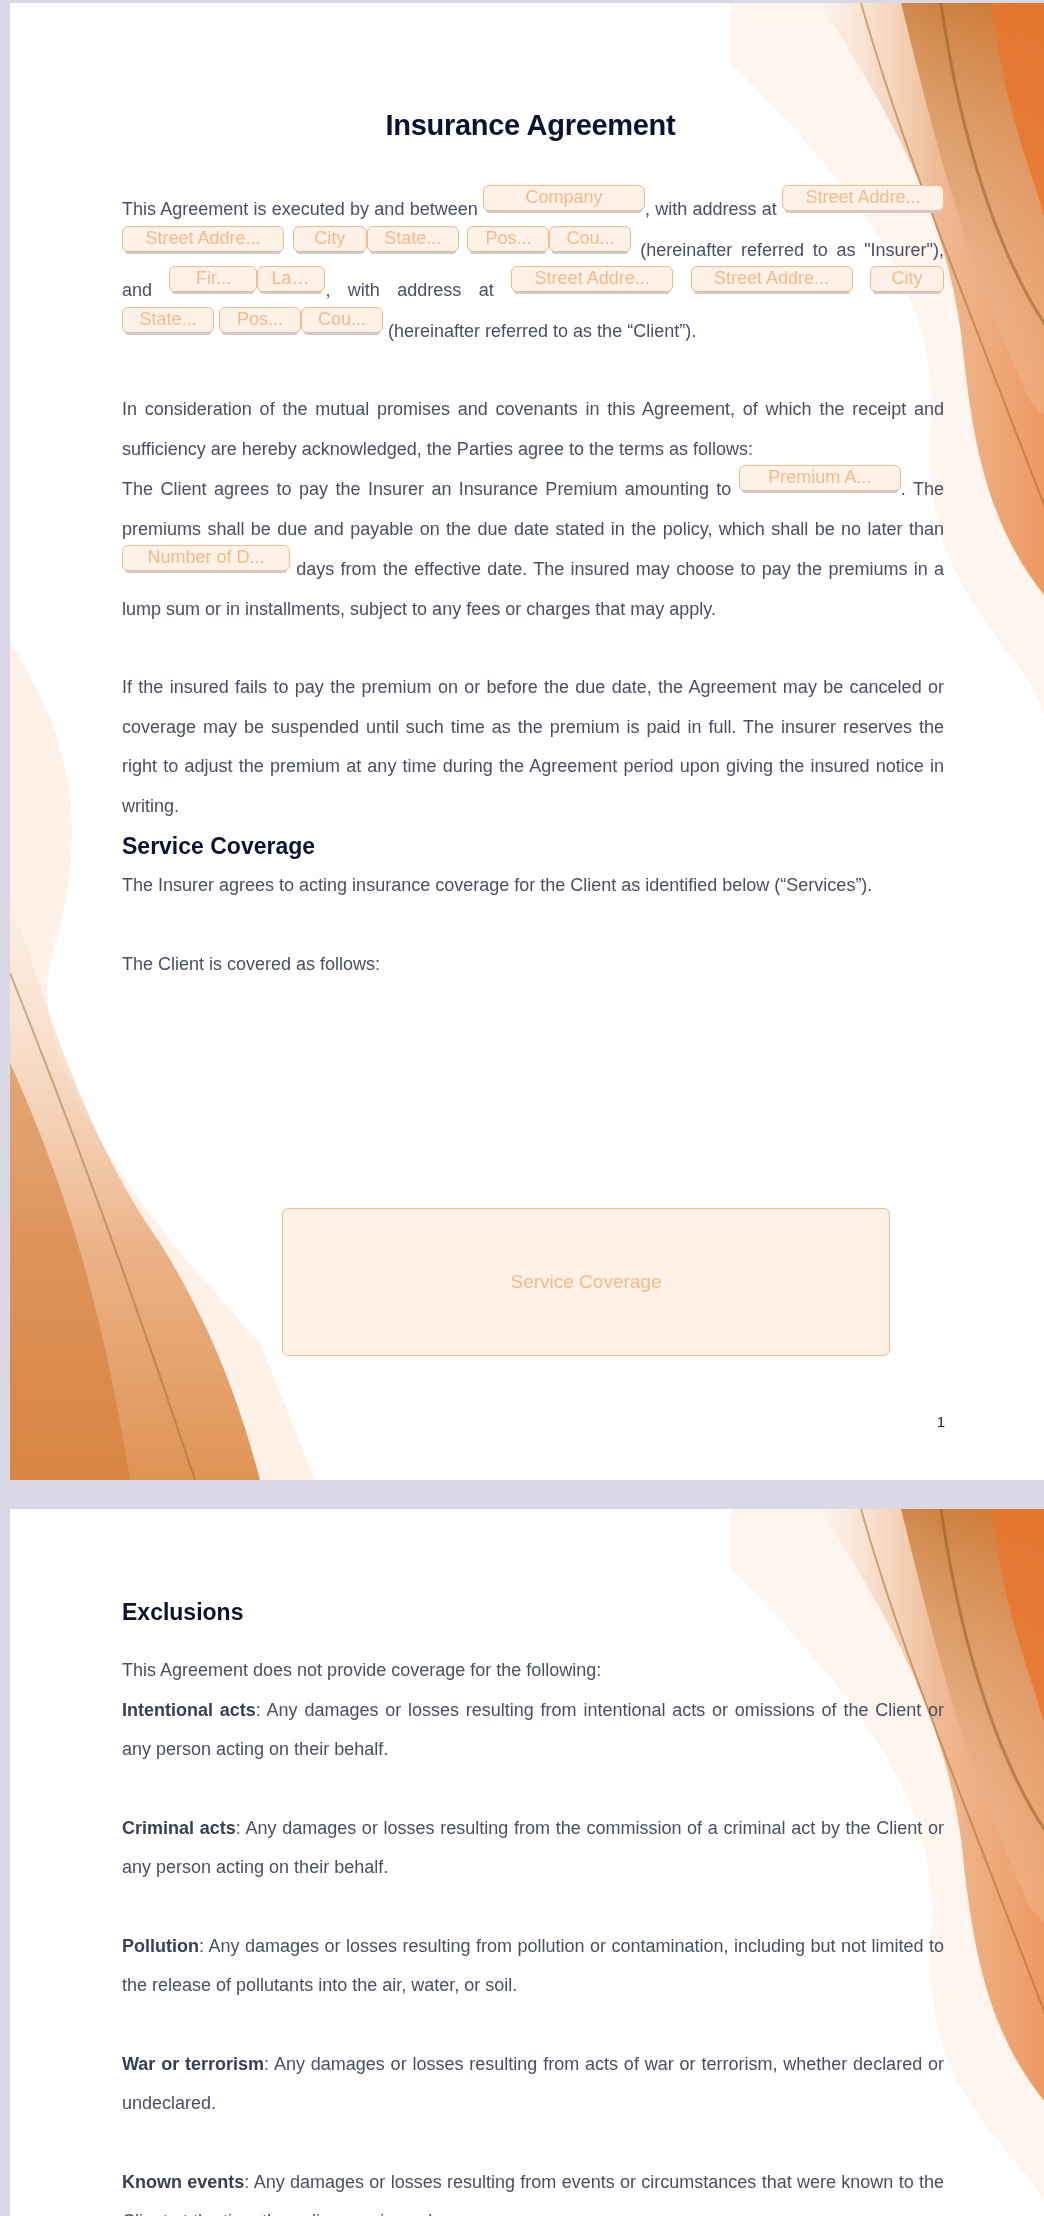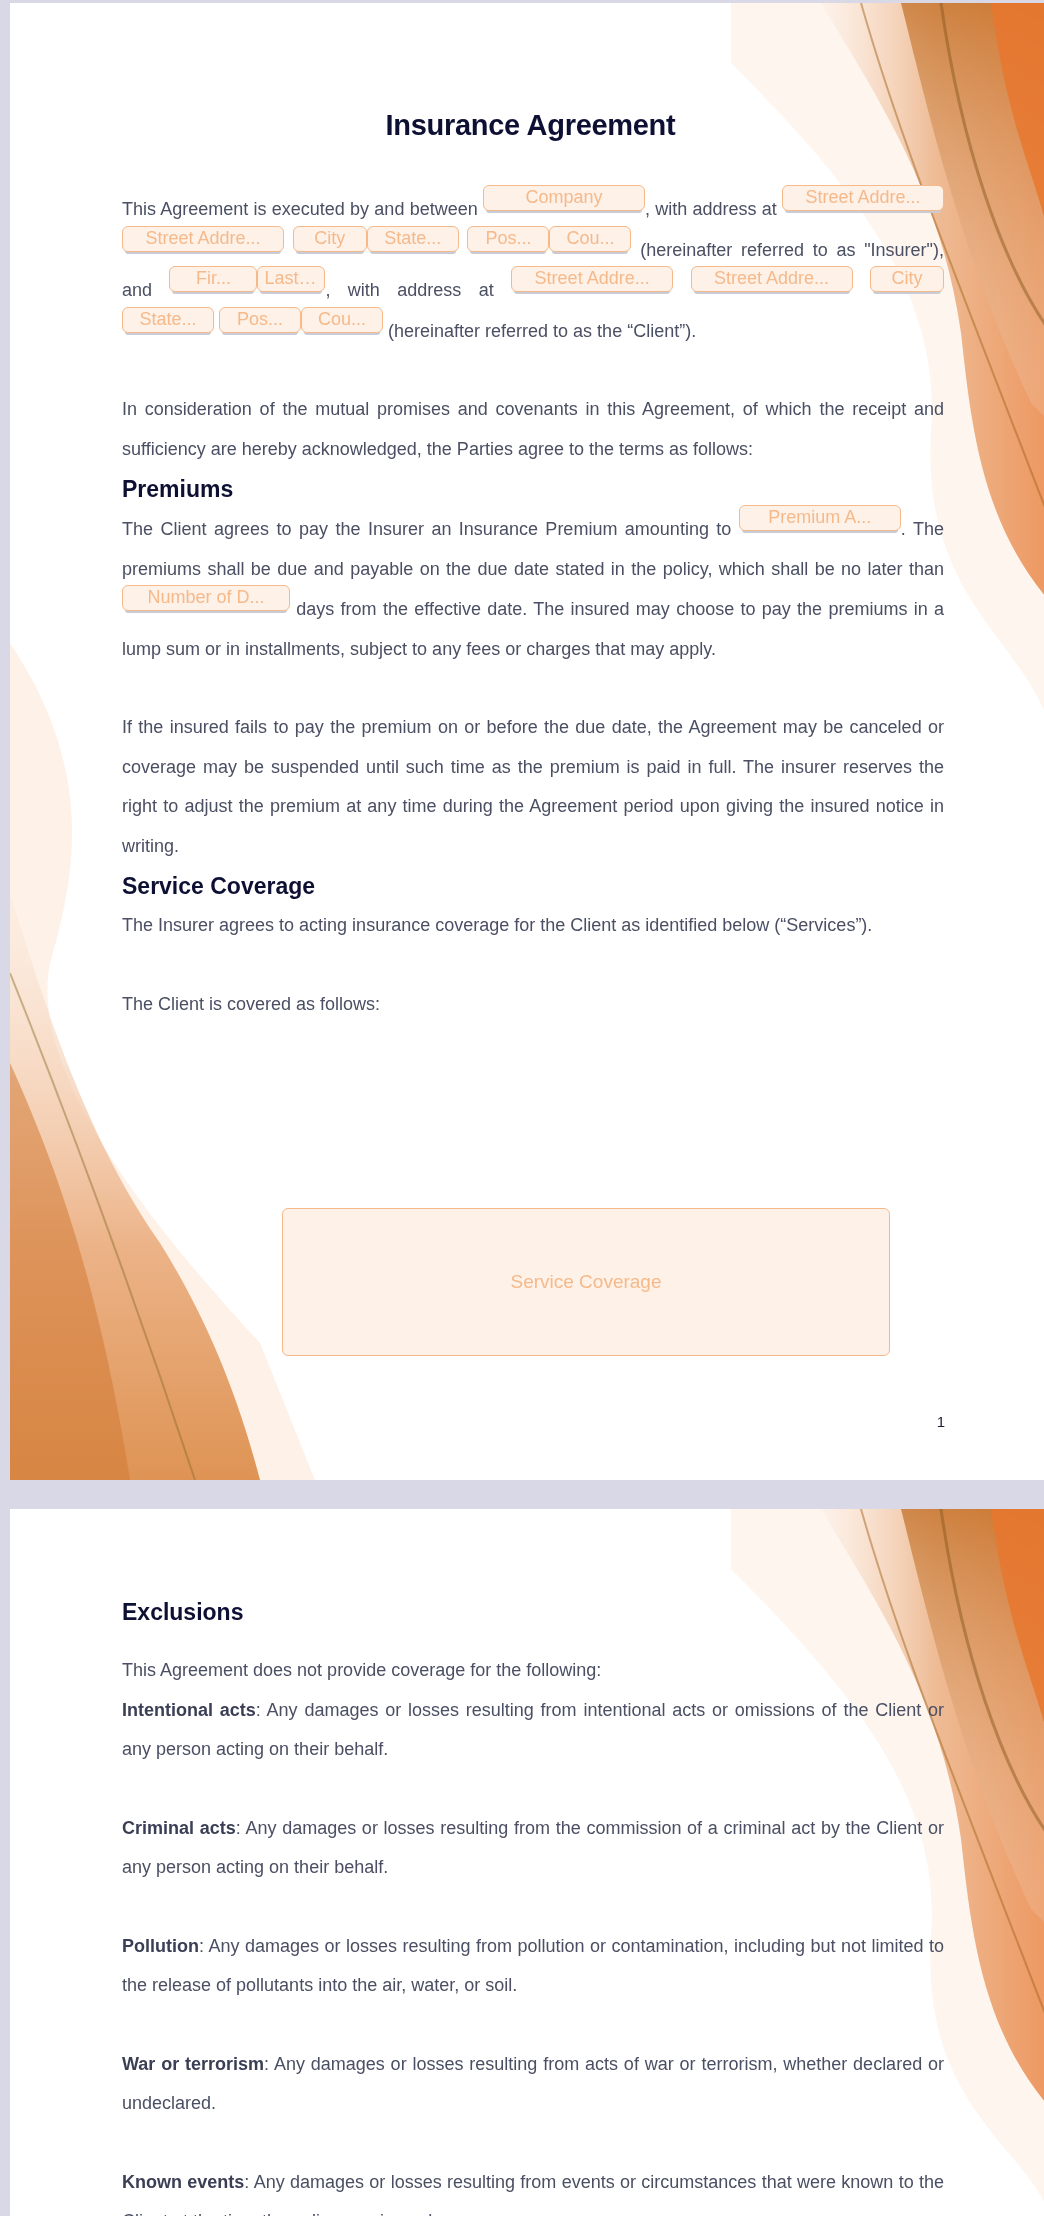--- a/index.html
+++ b/index.html
@@ -58,21 +58,21 @@
     height: 26px;
     line-height: 22px;
     border: 1.5px solid #f6b98a;
     border-radius: 6px;
     background: #fdf1e8;
     color: #f6b98a;
     font-size: 18px;
     text-align: center;
     position: relative;
     top: -4px;
-    padding: 0 6px;
+    padding: 0 13px;
     white-space: nowrap;
     overflow: hidden;
     text-overflow: ellipsis;
     box-shadow: 0 5px 0 -3px #c9ccd6;
   }
   .coverage-box {
     position: absolute;
     left: 272px; top: 1205px;
     width: 608px; height: 148px;
     box-sizing: border-box;
@@ -138,21 +138,20 @@
       <span class="field" style="width:162px">Street Addre...</span>
       <span class="field" style="width:74px">City</span><span class="field" style="width:92px">State...</span>
       <span class="field" style="width:82px">Pos...</span><span class="field" style="width:82px">Cou...</span><span> (hereinafter referred to as "Insurer"), and </span><span class="field" style="width:88px">Fir...</span><span class="field" style="width:68px">Last ...</span><span>, with address at </span><span class="field" style="width:162px">Street Addre...</span>
       <span class="field" style="width:162px">Street Addre...</span>
       <span class="field" style="width:74px">City</span><span class="field" style="width:92px">State...</span>
       <span class="field" style="width:82px">Pos...</span><span class="field" style="width:82px">Cou...</span><span> (hereinafter referred to as the “Client”).</span>
     </p>
     <div class="gap"></div>
     <p>In consideration of the mutual promises and covenants in this Agreement, of which the receipt and sufficiency are hereby acknowledged, the Parties agree to the terms as follows:</p>
 
-    <h2>Premiums</h2>
     <p>
       <span>The Client agrees to pay the Insurer an Insurance Premium amounting to </span><span class="field" style="width:162px">Premium A...</span><span>. The premiums shall be due and payable on the due date stated in the policy, which shall be no later than </span><span class="field" style="width:168px">Number of D...</span><span> days from the effective date. The insured may choose to pay the premiums in a lump sum or in installments, subject to any fees or charges that may apply.</span>
     </p>
     <div class="gap"></div>
     <p>If the insured fails to pay the premium on or before the due date, the Agreement may be canceled or coverage may be suspended until such time as the premium is paid in full. The insurer reserves the right to adjust the premium at any time during the Agreement period upon giving the insured notice in writing.</p>
 
     <h2>Service Coverage</h2>
     <p>The Insurer agrees to acting insurance coverage for the Client as identified below (“Services”).</p>
     <div class="gap"></div>
     <p>The Client is covered as follows:</p>

